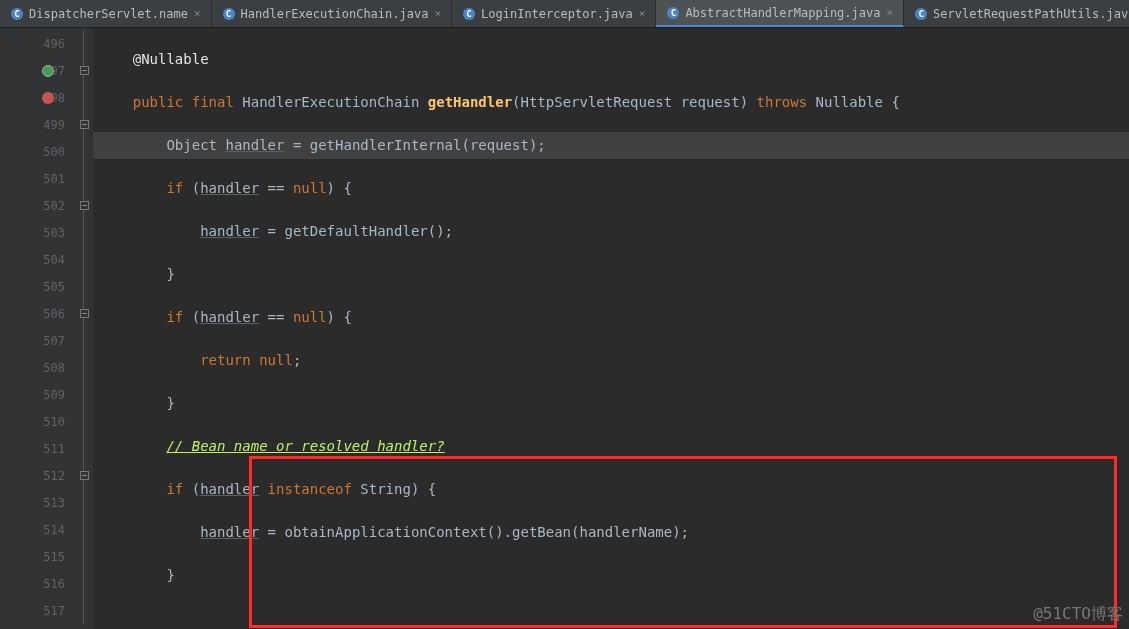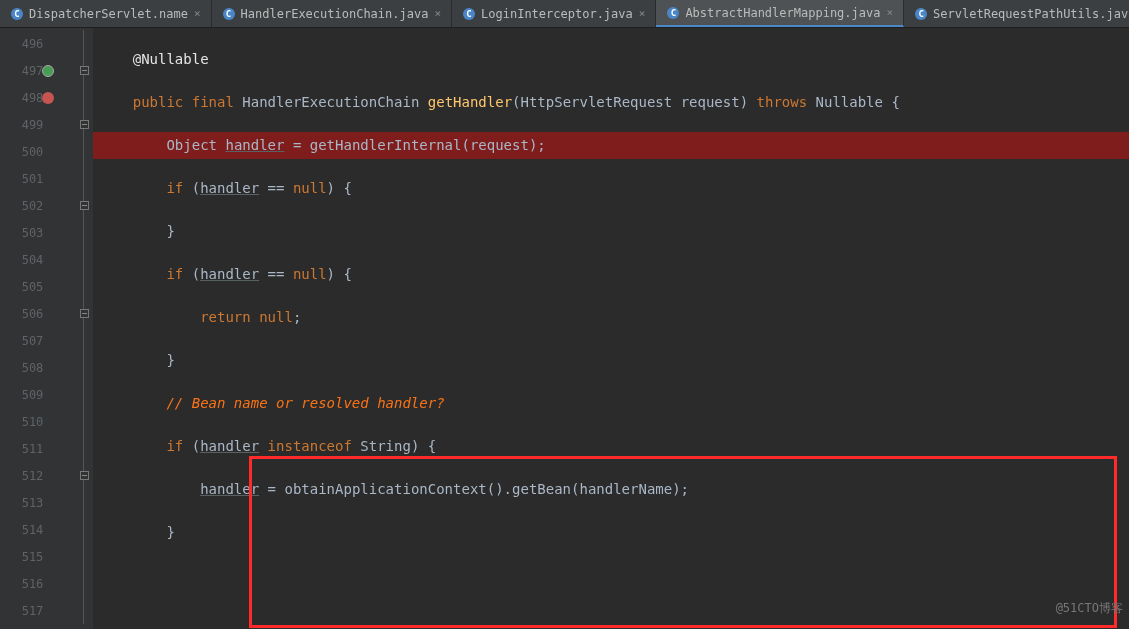--- a/index.html
+++ b/index.html
@@ -53,21 +53,21 @@
     .gutter {
       background: #313335;
       width: 75px;
       flex-shrink: 0;
       padding-top: 2px;
     }
     .gutter-line {
       height: 27px;
       display: flex;
       align-items: center;
-      justify-content: center;
+      justify-content: flex-end;
       padding-right: 10px;
       color: #606366;
       font-size: 12px;
       position: relative;
     }
     .gutter-marker {
       position: absolute;
       left: 42px;
       width: 12px;
       height: 12px;
@@ -123,43 +123,43 @@
       position: relative;
       white-space: pre;
     }
     .code-line {
       height: 27px;
       line-height: 27px;
       padding-left: 6px;
       position: relative;
     }
     .line-bg-red {
-      background: #7f1d1d;
+      background: #404040;
     }
     .kw { color: #cc7832; }
     .ann { color: #e5e5e5; }
-    .com { color: #f97316; font-style: italic; }
-    .fn { color: #ffc66d; }
+    .com { color: #bef264; font-style: italic; text-decoration: underline; }
+    .fn { color: #ffc66d; font-weight: bold; }
     .nul { color: #cc7832; }
     .und { text-decoration: underline; text-decoration-color: #5a6163; }
     .red-box {
       position: absolute;
       border: 3px solid #ff2a2a;
       left: 156px;
       top: 428px;
       width: 868px;
       height: 172px;
       pointer-events: none;
     }
     .watermark {
       position: absolute;
       right: 6px;
-      bottom: 12px;
+      bottom: 4px;
       color: #777;
-      font-size: 12px;
+      font-size: 16px;
     }
     .c-icon {
       width: 12px; height: 12px;
       border-radius: 50%;
       background: #4a86c7;
       display: inline-flex;
       align-items: center;
       justify-content: center;
       color: #fff;
       font-size: 9px;
@@ -352,20 +352,21 @@
     <div class="fold-line">
         <span class="fold-vert"></span>
       </div>
   </div>
 
   <div class="code-area">
 <div class="code-line">    <span class="ann">@Nullable</span></div>
 <div class="code-line">    <span class="kw">public</span> <span class="kw">final</span> <span>HandlerExecutionChain</span> <span class="fn">getHandler</span><span>(HttpServletRequest request)</span> <span class="kw">throws</span> <span>Nullable {</span></div>
 <div class="code-line line-bg-red">        <span>Object</span> <span class="und">handler</span><span> = getHandlerInternal(request);</span></div>
 <div class="code-line">        <span class="kw">if</span><span> (</span><span class="und">handler</span><span> == </span><span class="nul">null</span><span>) {</span></div>
+<div class="code-line">            <span class="und">handler</span><span> = getDefaultHandler();</span></div>
 <div class="code-line">        <span>}</span></div>
 <div class="code-line">        <span class="kw">if</span><span> (</span><span class="und">handler</span><span> == </span><span class="nul">null</span><span>) {</span></div>
 <div class="code-line">            <span class="kw">return</span> <span class="nul">null</span><span>;</span></div>
 <div class="code-line">        <span>}</span></div>
 <div class="code-line">        <span class="com">// Bean name or resolved handler?</span></div>
 <div class="code-line">        <span class="kw">if</span><span> (</span><span class="und">handler</span><span class="kw"> instanceof </span><span>String) {</span></div>
 <div class="code-line">            <span class="und">handler</span><span> = obtainApplicationContext().getBean(handlerName);</span></div>
 <div class="code-line">        <span>}</span></div>
 
 

